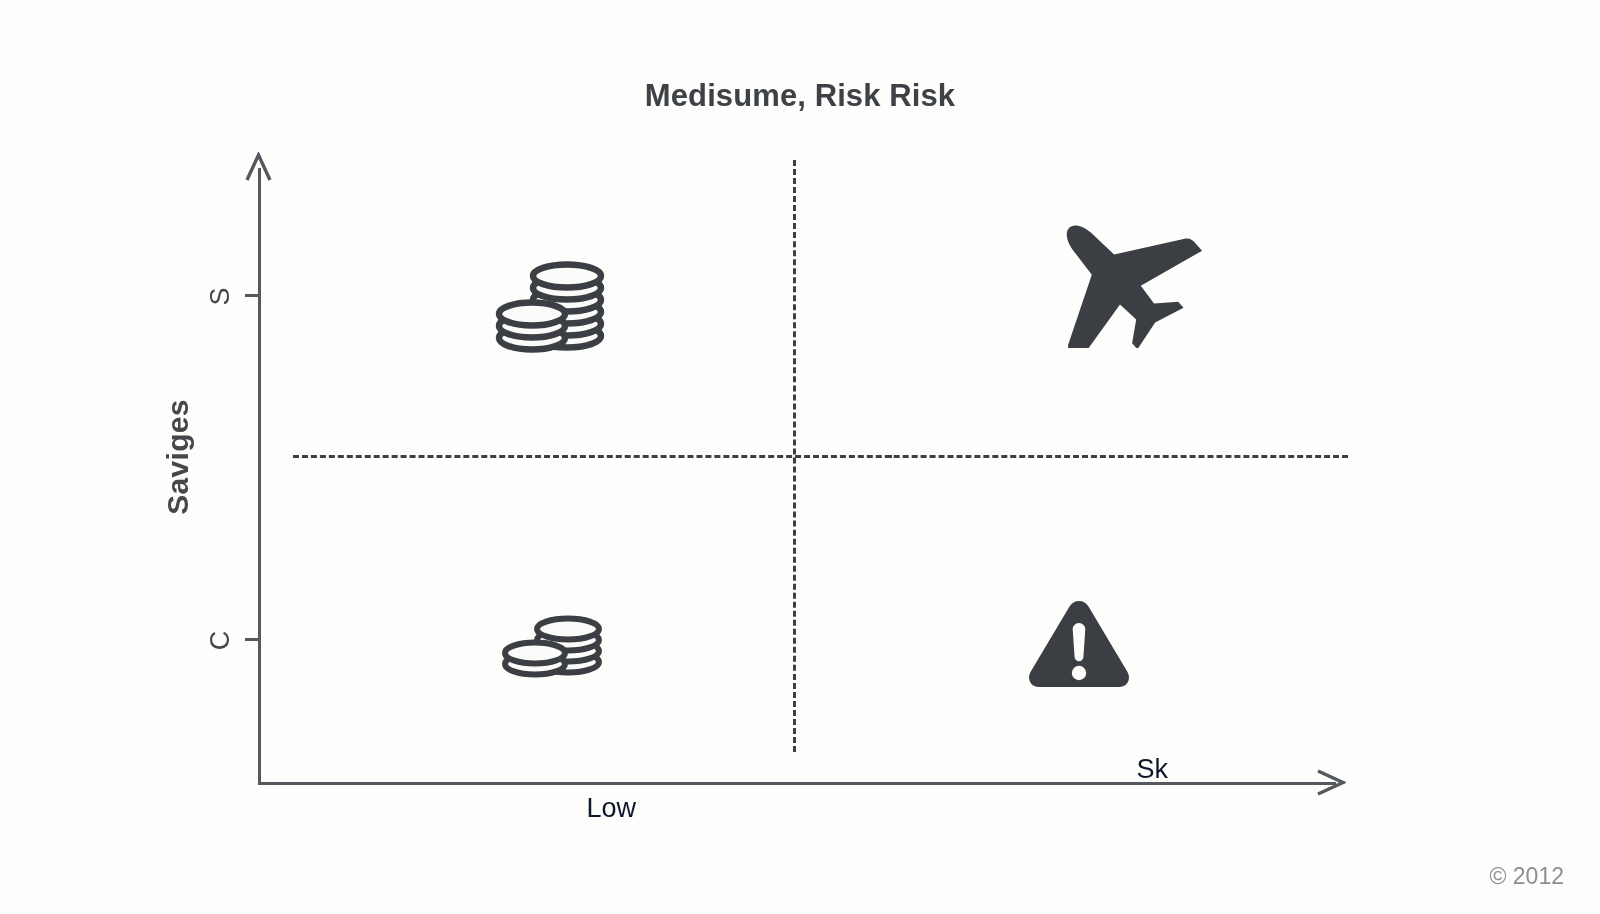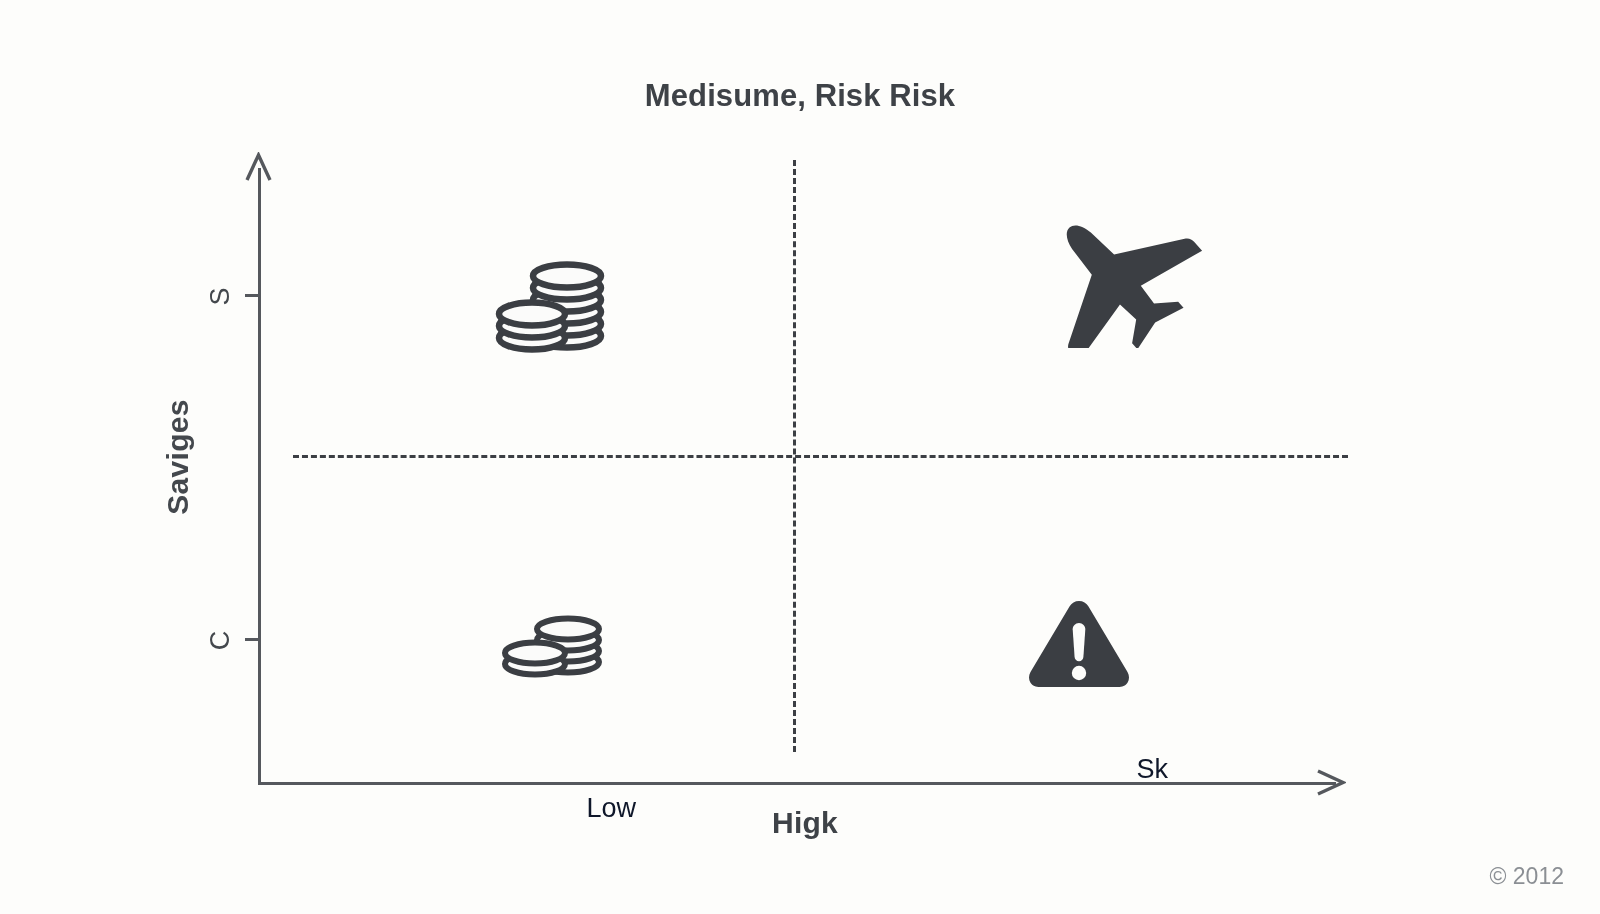--- a/index.html
+++ b/index.html
@@ -196,21 +196,20 @@
     </svg>
   </div>
 
   <div class="tick-mark" id="tick-upper"></div>
   <div class="tick-mark" id="tick-lower"></div>
 
   <div class="tick-label" id="tick-label-upper">S</div>
   <div class="tick-label" id="tick-label-lower">C</div>
 
   <div id="y-axis-title">Saviges</div>
-  <div id="x-axis-title">Higk</div>
 
   <div class="x-cat-label" id="x-cat-low">Low</div>
   <div class="x-cat-label" id="x-cat-high">Sk</div>
 
   <div id="divider-horizontal"></div>
   <div id="divider-vertical"></div>
   <div id="divider-dot"></div>
 
   <div class="quad-icon" id="icon-coins-upper-left">
     <svg width="112" height="96" viewBox="0 0 112 96">

